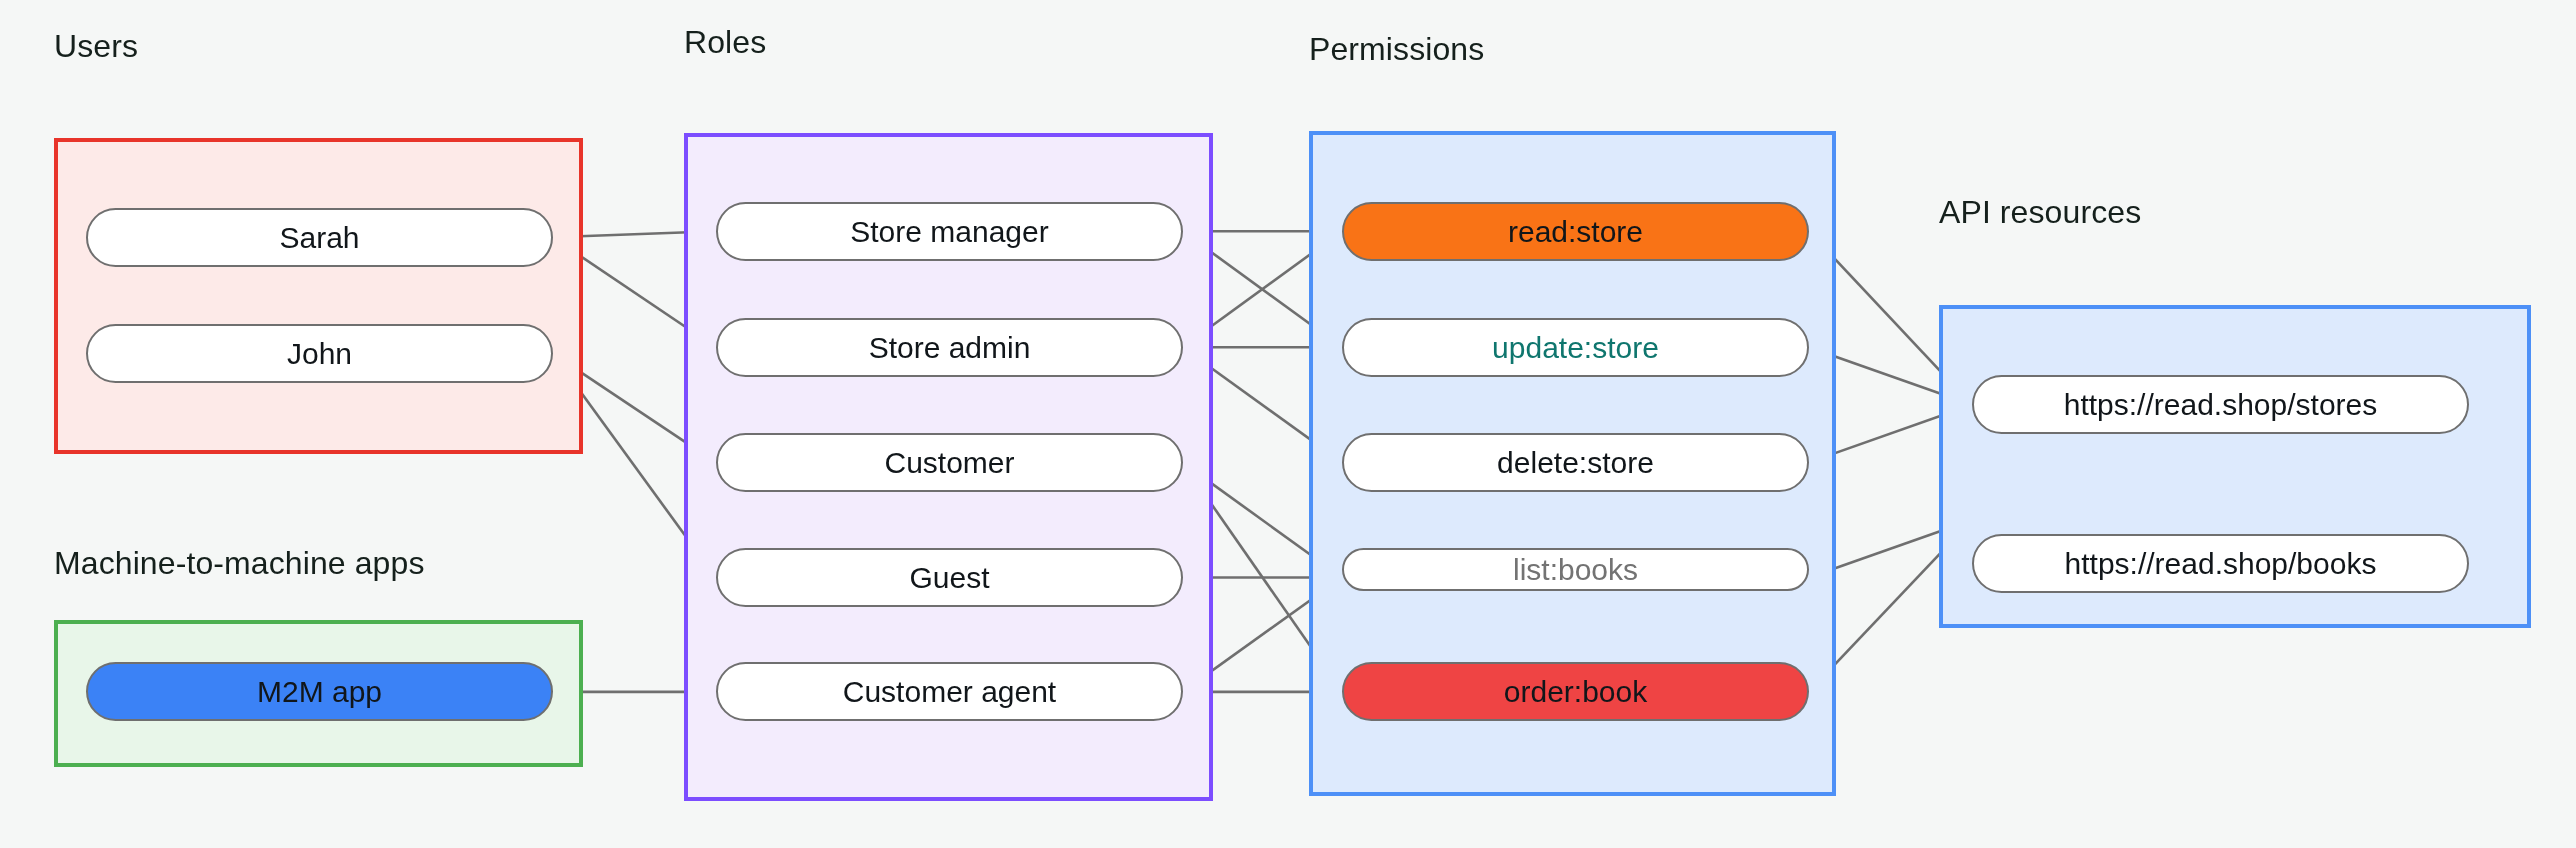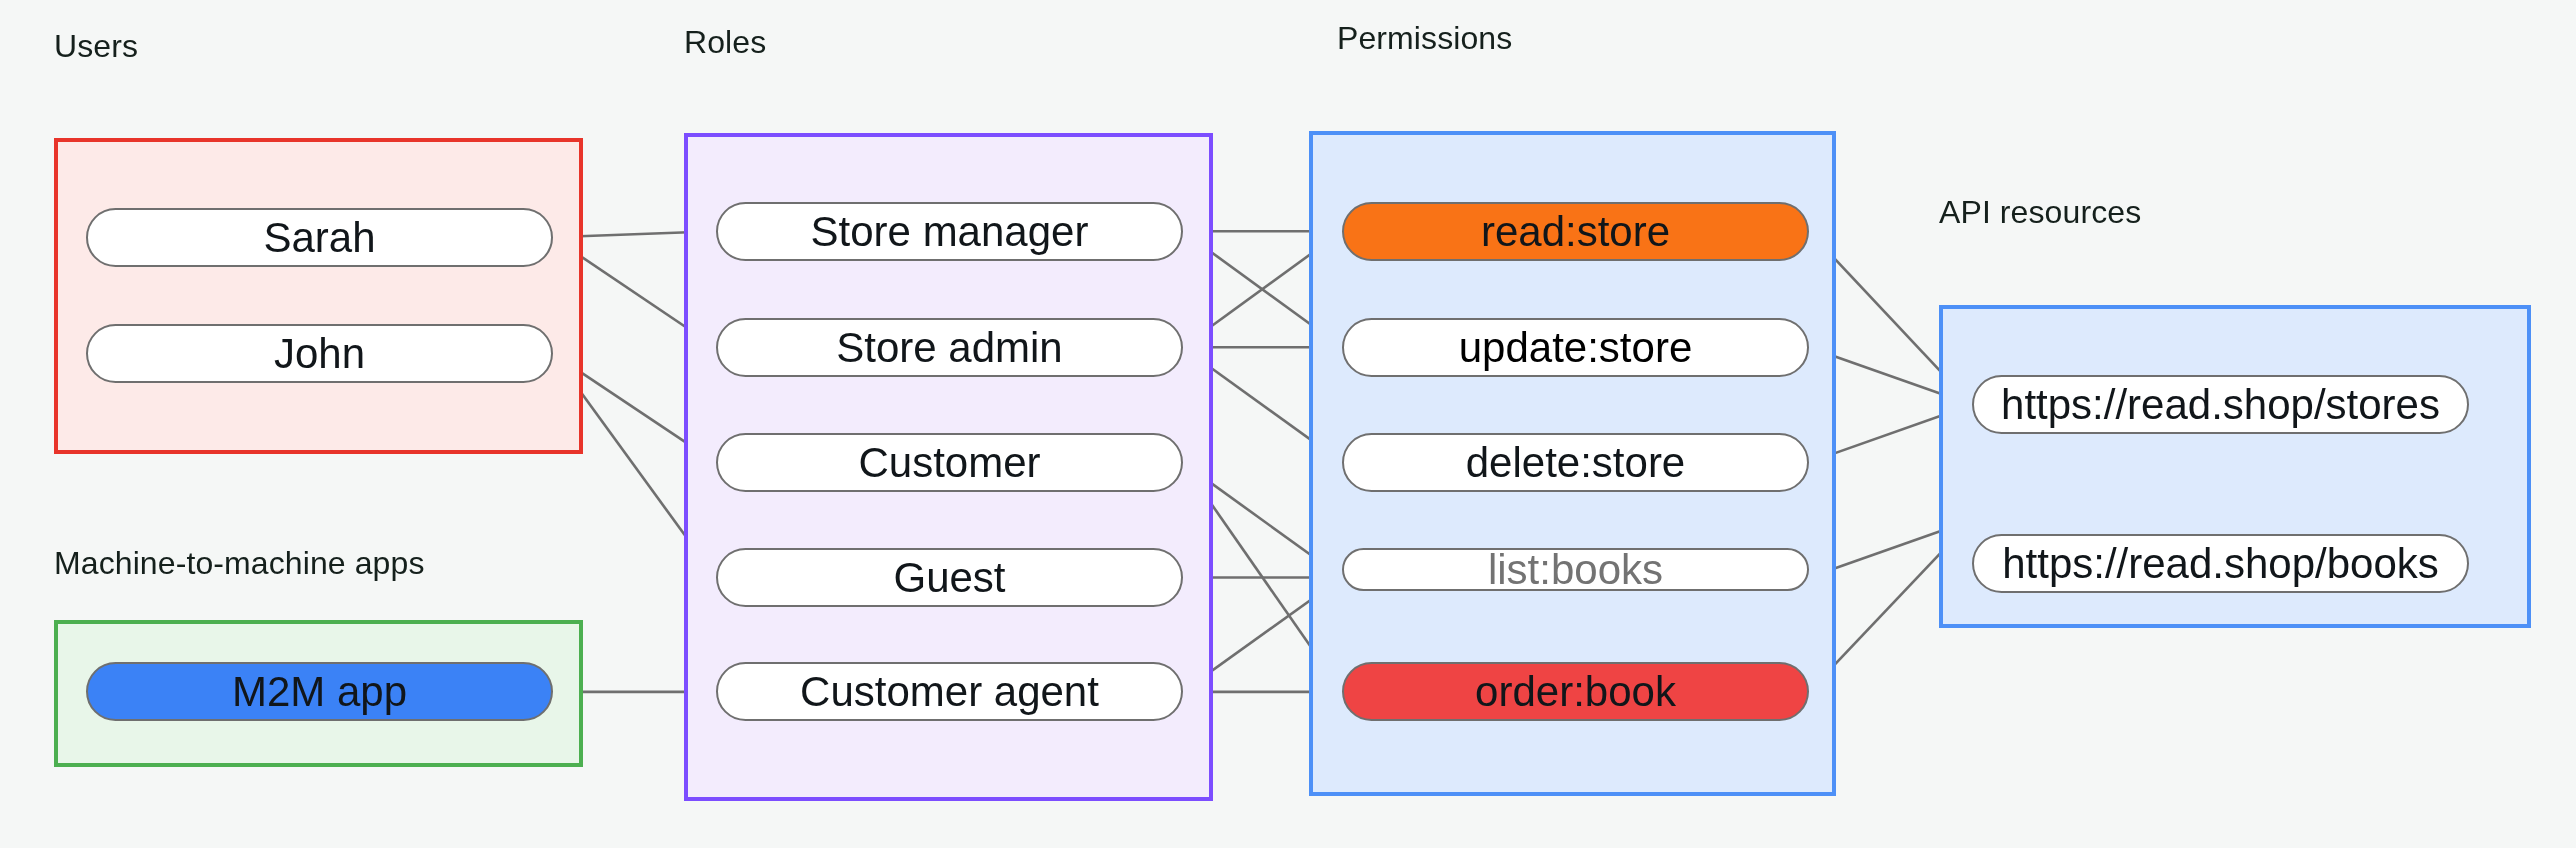--- a/index.html
+++ b/index.html
@@ -19,21 +19,21 @@
   .group{position:absolute;box-sizing:border-box;border-width:4.4px;border-style:solid;}
   .group-title{position:absolute;font-size:32px;color:#15201c;white-space:nowrap;letter-spacing:0.1px;}
 
   
   .node{
     position:absolute;box-sizing:border-box;
     background:#ffffff;
     border:2.6px solid #6f6f6f;
     border-radius:35px;
     display:flex;align-items:center;justify-content:center;
-    font-size:42px;color:#11161a;
+    font-size:30px;color:#11161a;
     white-space:nowrap;
   }
   .node-label{pointer-events:none;}
 </style>
 </head>
 <body>
 
 <div id="stage">
   <svg id="edges" width="2576" height="848" viewBox="0 0 2952 972">
       <line x1="633" y1="272" x2="820" y2="265" stroke="#6f6f6f" stroke-width="3"></line>
@@ -69,21 +69,21 @@
       <circle cx="2260" cy="464" r="9" fill="#6f6f6f"></circle>
       <circle cx="2260" cy="596" r="9" fill="#6f6f6f"></circle>
     </svg>
   <div id="groups-layer">
       <div class="group-title" style="left: 54px; top: 28px;">Users</div>
       <div class="group" style="left: 54px; top: 138px; width: 529px; height: 316px; border-color: rgb(232, 52, 42); background: rgb(253, 234, 232);"></div>
       <div class="group-title" style="left: 54px; top: 545px;">Machine-to-machine apps</div>
       <div class="group" style="left: 54px; top: 620px; width: 529px; height: 147px; border-color: rgb(76, 175, 80); background: rgb(232, 246, 233);"></div>
       <div class="group-title" style="left: 684px; top: 24.4px;">Roles</div>
       <div class="group" style="left: 684px; top: 133px; width: 529px; height: 668px; border-color: rgb(124, 77, 255); background: rgb(243, 236, 253);"></div>
-      <div class="group-title" style="left: 1309px; top: 20px; margin-left: 28px;">Permissions</div>
+      <div class="group-title" style="left: 1309px; top: 31px;">Permissions</div>
       <div class="group" style="left: 1309px; top: 131px; width: 527px; height: 665px; border-color: rgb(77, 144, 247); background: rgb(221, 234, 253);"></div>
       <div class="group-title" style="left: 1939px; top: 194px;">API resources</div>
       <div class="group" style="left: 1939px; top: 305px; width: 592px; height: 323px; border-color: rgb(77, 144, 247); background: rgb(221, 234, 253);"></div>
     </div>
   <div id="nodes-layer">
       <div class="node" style="left: 86px; top: 208px; width: 467px; height: 59px; border-color: rgb(111, 111, 111); background: rgb(255, 255, 255); color: rgb(17, 22, 26);">
         <span class="node-label">Sarah</span>
       </div>
       <div class="node" style="left: 86px; top: 324px; width: 467px; height: 59px; border-color: rgb(111, 111, 111); background: rgb(255, 255, 255); color: rgb(17, 22, 26);">
         <span class="node-label">John</span>
@@ -102,21 +102,21 @@
       </div>
       <div class="node" style="left: 716px; top: 548px; width: 467px; height: 59px; border-color: rgb(111, 111, 111); background: rgb(255, 255, 255); color: rgb(17, 22, 26);">
         <span class="node-label">Guest</span>
       </div>
       <div class="node" style="left: 716px; top: 662px; width: 467px; height: 59px; border-color: rgb(111, 111, 111); background: rgb(255, 255, 255); color: rgb(17, 22, 26);">
         <span class="node-label">Customer agent</span>
       </div>
       <div class="node" style="left: 1342px; top: 202px; width: 467px; height: 59px; border-color: rgb(111, 111, 111); background: #f97316; color: rgb(17, 22, 26);">
         <span class="node-label">read:store</span>
       </div>
-      <div class="node" style="left: 1342px; top: 318px; width: 467px; height: 59px; border-color: rgb(111, 111, 111); background: rgb(255, 255, 255); color: #000000;">
+      <div class="node" style="left: 1342px; top: 318px; width: 467px; height: 59px; border-color: rgb(111, 111, 111); background: rgb(255, 255, 255); color: #0f766e;">
         <span class="node-label">update:store</span>
       </div>
       <div class="node" style="left: 1342px; top: 433px; width: 467px; height: 59px; border-color: rgb(111, 111, 111); background: rgb(255, 255, 255); color: rgb(17, 22, 26);">
         <span class="node-label">delete:store</span>
       </div>
       <div class="node" style="left: 1342px; top: 548px; width: 467px; height: 43px; border-color: rgb(111, 111, 111); background: rgb(255, 255, 255); color: #737373;">
         <span class="node-label">list:books</span>
       </div>
       <div class="node" style="left: 1342px; top: 662px; width: 467px; height: 59px; border-color: rgb(111, 111, 111); background: #ef4444; color: rgb(17, 22, 26);">
         <span class="node-label">order:book</span>

